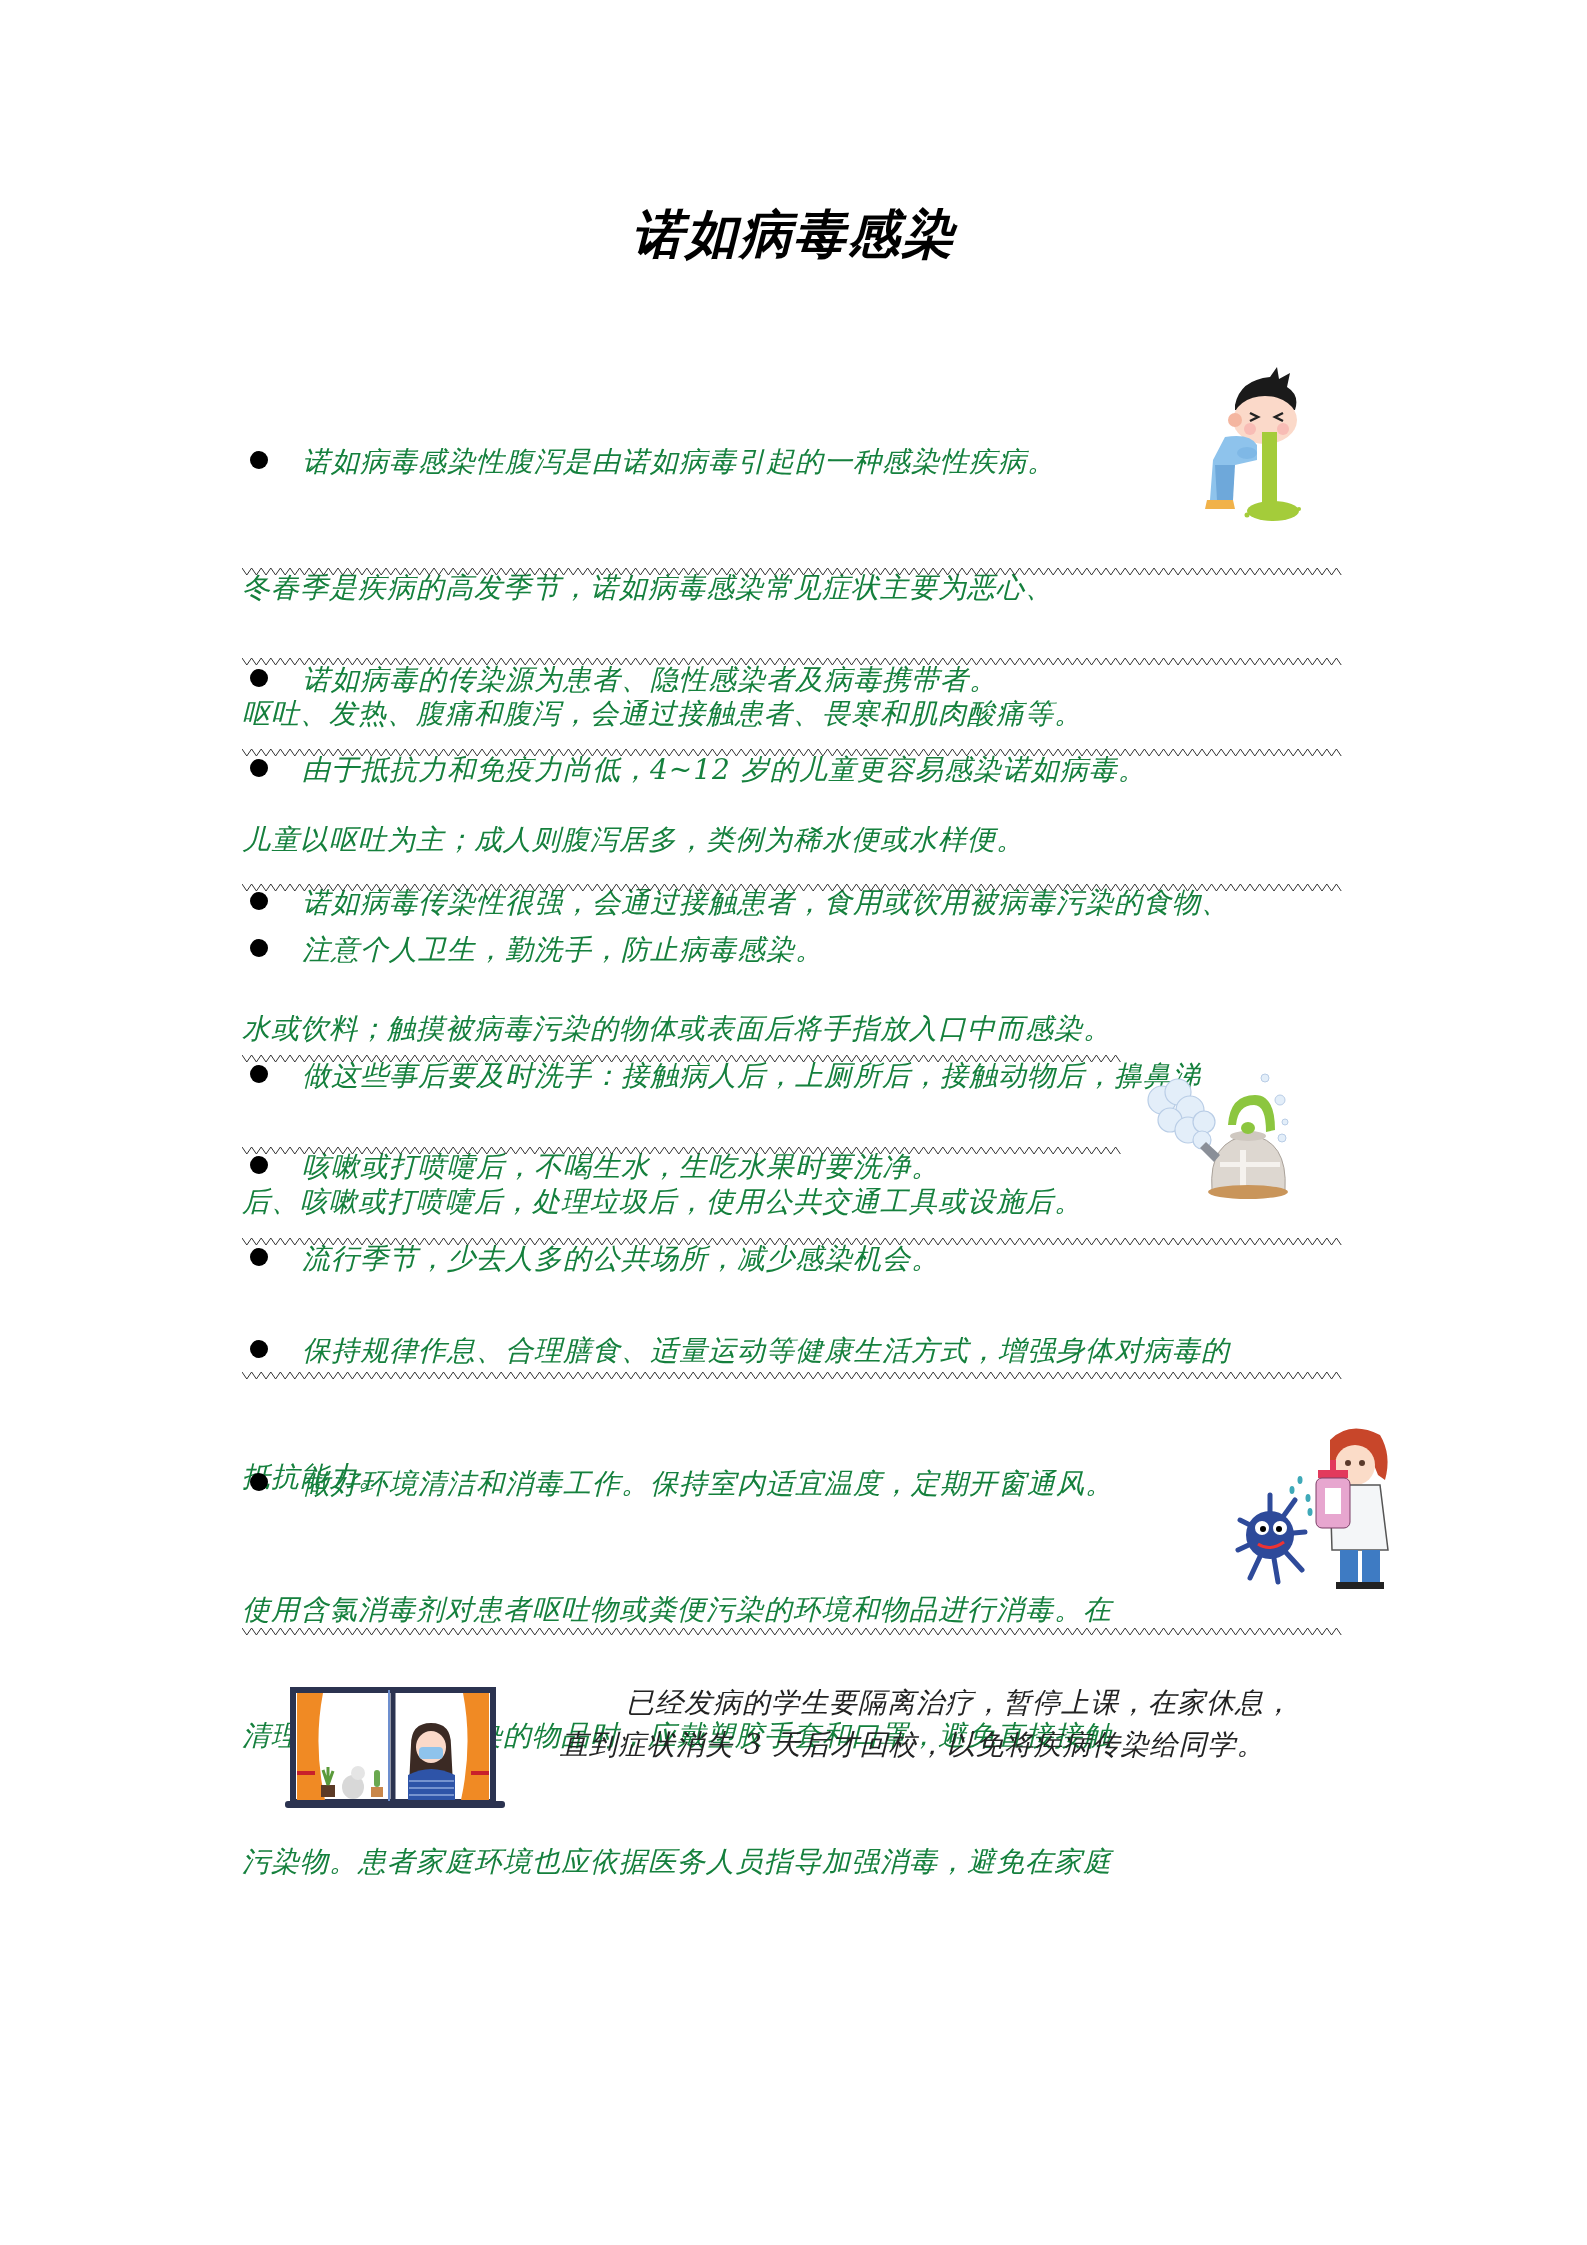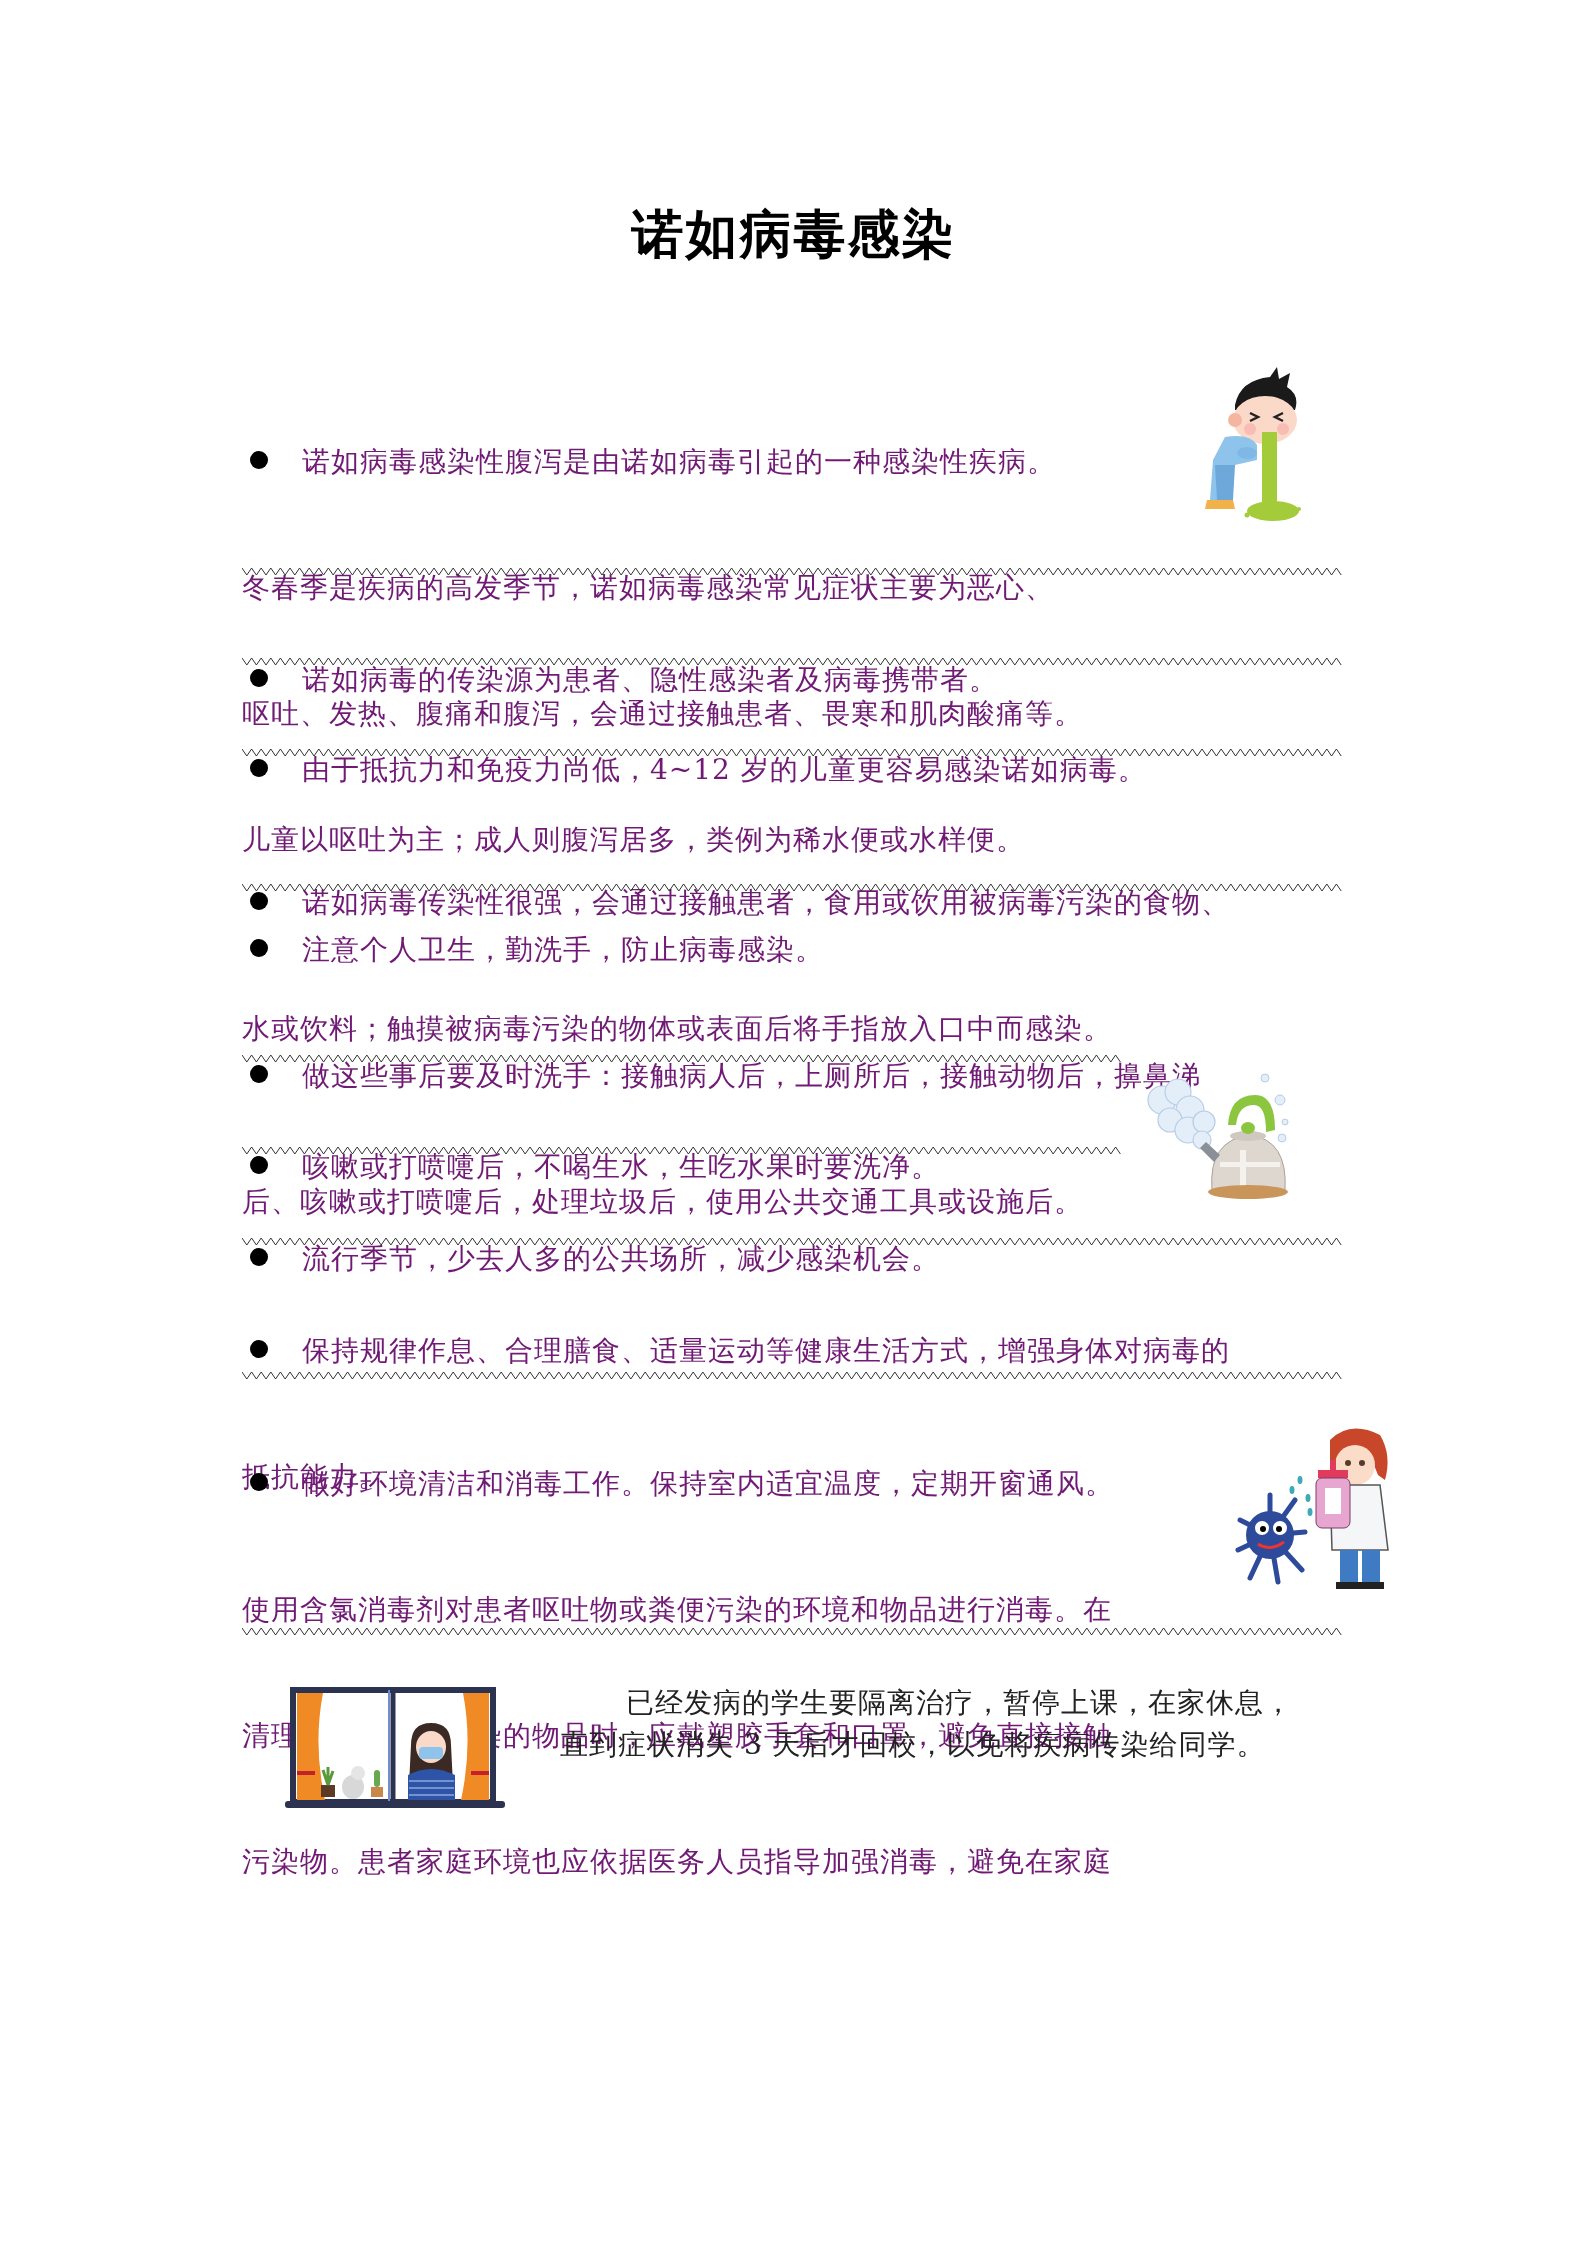--- a/index.html
+++ b/index.html
@@ -1,22 +1,22 @@
 <!DOCTYPE html>
 <html><head>
 <meta charset="utf-8">
 <style>
   html, body { margin: 0; padding: 0; background: #ffffff; }
   body { width: 1587px; height: 2245px; position: relative; overflow: hidden;
          font-family: "DejaVu Serif", "Liberation Serif", serif; color: #111; }
-  .page { position: absolute; left: 0; top: 0; width: 1401px; height: 2245px; background: #fff; }
+  .page { position: absolute; left: 0; top: 0; width: 1401px; height: 2245px; background: #fff; font-style: italic; }
   .title { position: absolute; left: 0; width: 1587px; top: 200px; text-align: center;
            font-family: "DejaVu Sans", "Liberation Sans", sans-serif; font-weight: bold;
            font-size: 52px; letter-spacing: 2px; color: #000; }
-  .para { position: absolute; left: 242px; font-size: 28px; line-height: 42px; color: #701a75;
+  .para { position: absolute; left: 242px; font-size: 28px; line-height: 42px; color: #15803d;
           white-space: pre-wrap; letter-spacing: 1px; }
   .para .bullet { display: inline-block; width: 18px; height: 18px; border-radius: 50%;
                   background: #000; margin-right: 34px; margin-left: 8px; vertical-align: 2px; }
   .line { display: block; }
   .sep { position: absolute; left: 242px; height: 12px; }
   .sep svg { display: block; }
   .illus { position: absolute; }
   .closing { position: absolute; left: 560px; top: 1682px; font-size: 28px; line-height: 42px;
              color: #222; letter-spacing: 1px; width: 790px; }
   .closing .indent { padding-left: 66px; }

